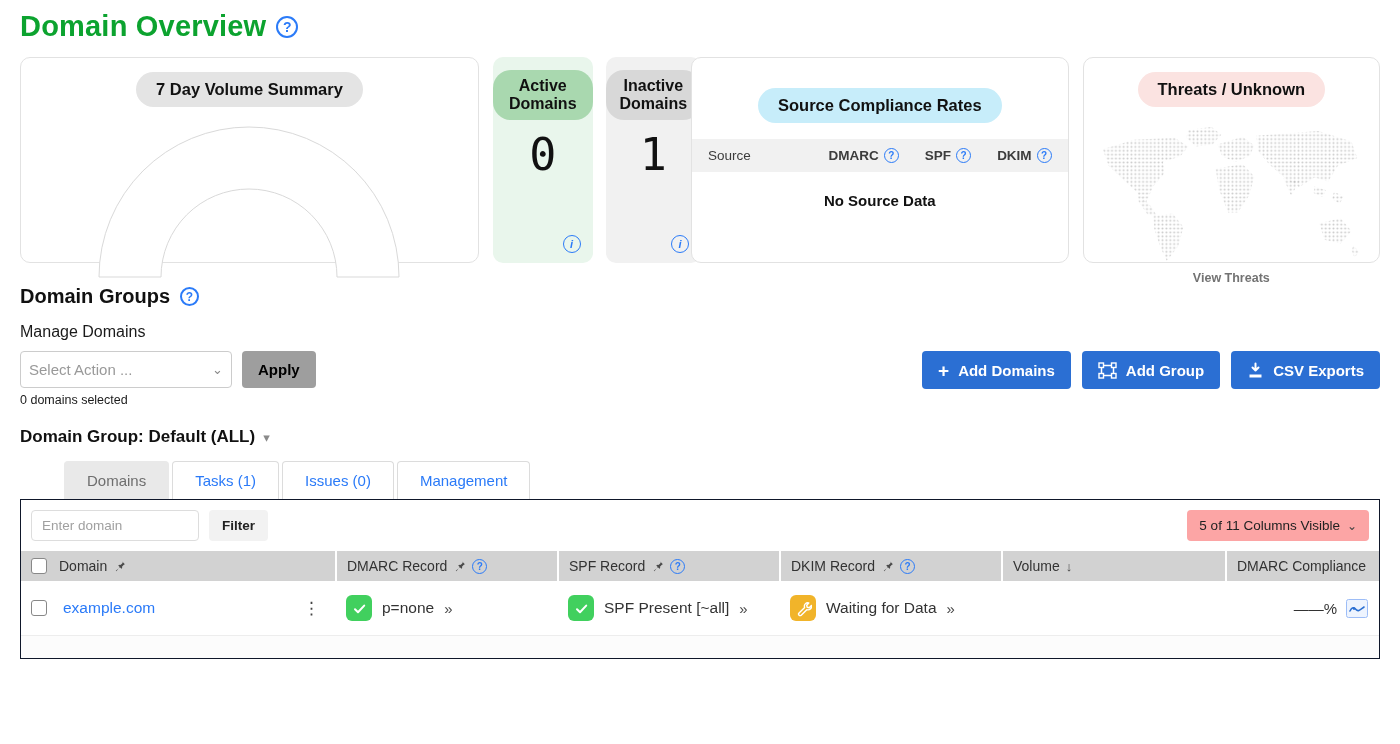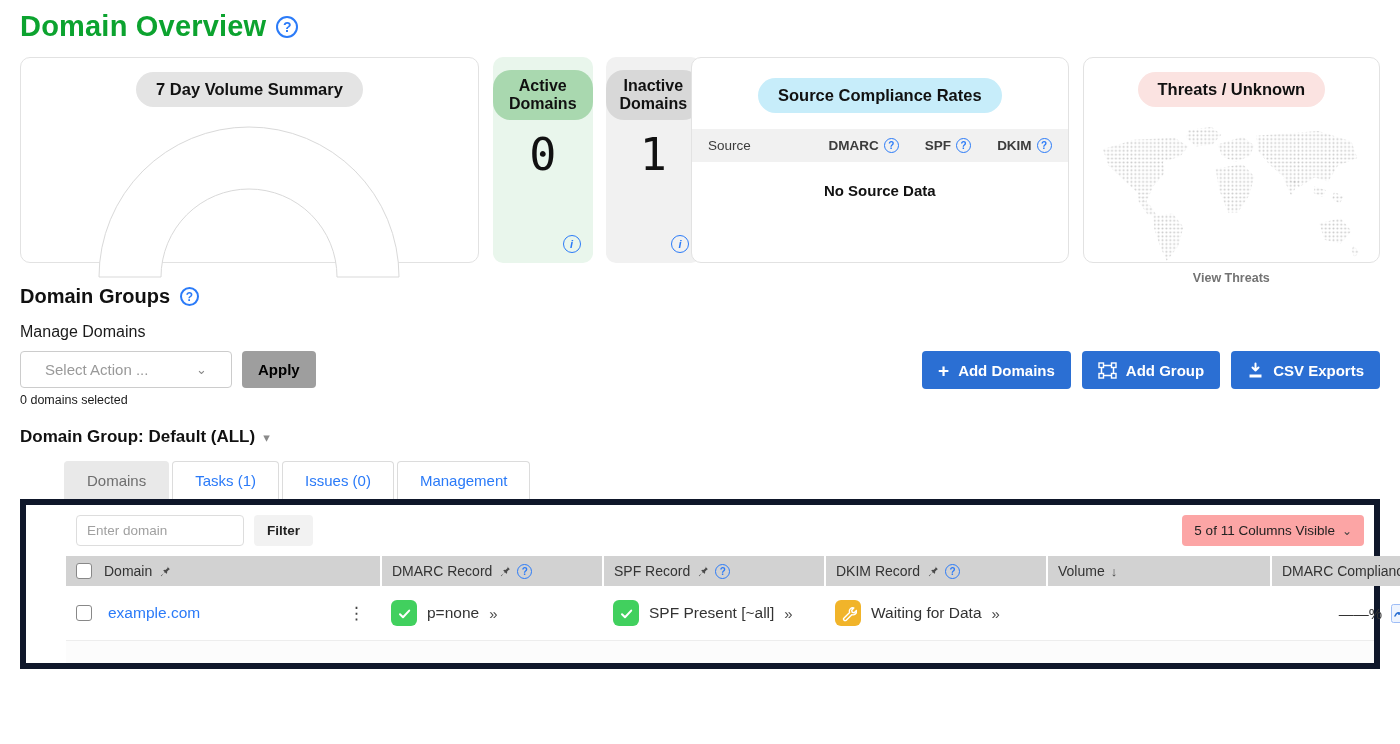--- a/index.html
+++ b/index.html
@@ -29,21 +29,21 @@
   .gauge-wrap { margin-top:18px; }
   .mid-col { width:184px; display:flex; flex-direction:row; gap:13px; }
   .stat-card { border-radius:10px; flex:1; text-align:center; padding-top:13px; position:relative; }
   .stat-card.active { background:#e9f6ec; }
   .stat-card.active .pill { background:#a9d8af; padding:7px 16px; font-size:16px; }
   .stat-card.inactive { background:#f1f1f1; }
   .stat-card.inactive .pill { background:#d8d8d8; padding:7px 14px; font-size:16px; }
   .stat-value { font-family:"DejaVu Sans Mono", monospace; font-size:45px; font-weight:500;
     margin-top:8px; color:#111; }
   .stat-info { position:absolute; right:12px; bottom:10px; }
-  .card-source { width:381px; text-align:center; padding-top:20px; }
+  .card-source { width:381px; text-align:center; padding-top:30px; }
   .card-source .pill { background:#c7edfa; }
   .source-header { display:flex; align-items:center; background:#f1f1f1;
     margin-top:16px; padding:9px 16px; font-size:13.5px; color:#3c3c3c; }
   .source-header .src { margin-right:auto; font-weight:400; }
   .source-header .colgrp { display:flex; gap:26px; }
   .source-header .col { display:flex; align-items:center; gap:5px; font-weight:700; }
   .no-source { margin-top:20px; font-size:15px; font-weight:700; color:#111; }
   .card-threats { width:300px; text-align:center; padding-top:14px;
     display:flex; flex-direction:column; }
   .card-threats .pill { background:#fbe3e1; }
@@ -52,21 +52,21 @@
     text-decoration:none; cursor:pointer; }
 
   
   .section-head { display:flex; align-items:center; gap:10px; margin-top:22px; }
   .section-title { font-size:20px; font-weight:700; color:#111; }
   .manage-label { margin-top:15px; font-size:16px; color:#1a1a1a; }
   .controls-row { display:flex; justify-content:space-between; align-items:flex-start; margin-top:10px; }
   .left-controls { }
   .select-row { display:flex; gap:10px; }
   .select-box { width:212px; height:37px; border:1px solid #ccc; border-radius:4px;
-    background:#fff; display:flex; align-items:center; padding:0 24px; font-size:15px;
+    background:#fff; display:flex; align-items:center; padding:0 8px; font-size:15px;
     color:#999; cursor:pointer; }
   .select-box .chev { margin-left:auto; color:#888; font-size:13px; }
   .apply-btn { height:37px; padding:0 16px; background:#9e9e9e; color:#000000; border:none;
     border-radius:4px; font-size:15px; font-weight:600; font-family:inherit; cursor:default; }
   .selected-info { font-size:12.5px; margin-top:5px; color:#1a1a1a; }
   .right-buttons { display:flex; gap:11px; }
   .blue-btn { height:38px; padding:0 16px; background:#2b6fd3; color:#fff; border:none;
     border-radius:4px; font-size:15px; font-weight:700; font-family:inherit;
     display:inline-flex; align-items:center; gap:9px; cursor:pointer; }
   .blue-btn .bicon { display:inline-flex; align-items:center; }
@@ -76,21 +76,21 @@
   .group-label { font-size:17px; font-weight:700; color:#111; }
   .caret { color:#8a8a8a; font-size:13px; }
 
   
   .tabs { display:flex; gap:3px; margin-top:14px;padding-left:44px; }
   .tab { padding:10px 22px; font-size:15px; font-weight:500; border:1px solid #dcdcdc;
     border-bottom:none; border-radius:4px 4px 0 0; background:#fff; color:#2a7af8; cursor:pointer; }
   .tab.active { background:#e9e9e9; color:#6e6e6e; border-color:#e9e9e9; }
 
   
-  .panel { border:6px solid #0f172a;padding-left:40px; }
+  .panel { border:1px solid #0f172a; }
   .filter-row { display:flex; align-items:center; padding:10px 10px; }
   .domain-input { width:168px; height:31px; border:1px solid #ddd; border-radius:4px;
     padding:0 10px; font-size:13.5px; font-family:inherit; color:#333; }
   .domain-input::placeholder { color:#a0a0a0; }
   .filter-btn { height:31px; padding:0 13px; margin-left:10px; background:#f2f2f2;
     border:none; border-radius:4px; font-size:13.5px; font-weight:700; color:#222;
     font-family:inherit; cursor:pointer; }
   .columns-visible { margin-left:auto; background:#fca5a5; border-radius:4px;
     padding:8px 12px; font-size:13.5px; color:#222; display:flex; align-items:center;
     gap:7px; cursor:pointer; }

